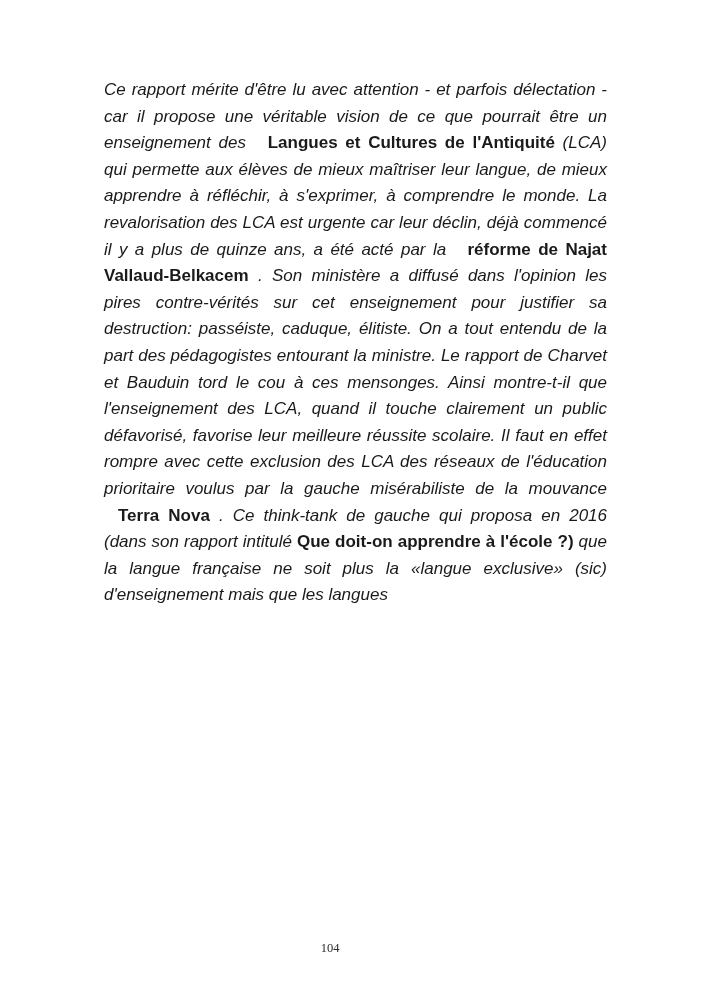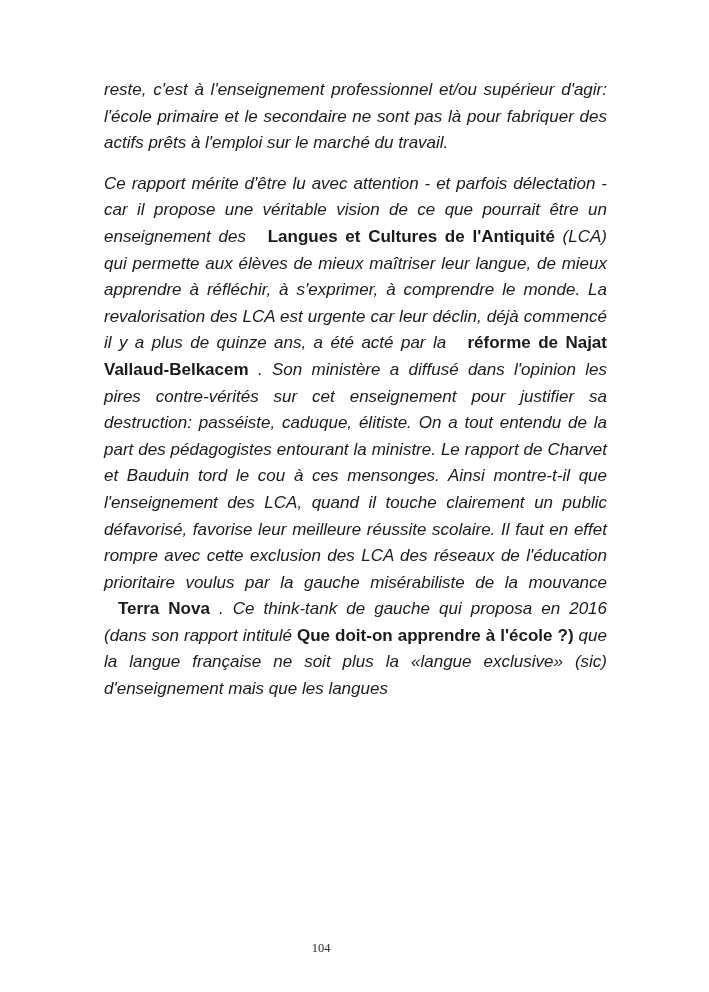--- a/index.html
+++ b/index.html
@@ -38,30 +38,29 @@
     font-weight: bold;
     padding-left: 14px;
   }
   .run-regular {
     font-style: normal;
     font-weight: bold;
   }
   .page-number {
     position: absolute;
     top: 941px;
-    left: 0;
+    left: 9px;
     width: 642px;
     text-align: center;
     font-family: "Liberation Serif", serif;
     font-style: normal;
     font-size: 12.5px;
     color: #2b2b2b;
   }
 </style>
 </head>
 <body>
 
 <div class="text-block" id="text-block">
-    <p class="para"><span class="run-italic">reste, c'est à l'enseignement professionnel et/ou supérieur d'agir: l'école primaire et le secondaire ne sont pas là pour fabriquer des actifs prêts à l'emploi sur le marché du travail.</span></p>
     <p class="para"><span class="run-italic">Ce rapport mérite d'être lu avec attention - et parfois délectation - car il propose une véritable vision de ce que pourrait être un enseignement des </span><span class="run-bold">Langues et Cultures de l'Antiquité</span><span class="run-italic"> (LCA) qui permette aux élèves de mieux maîtriser leur langue, de mieux apprendre à réfléchir, à s'exprimer, à comprendre le monde. La revalorisation des LCA est urgente car leur déclin, déjà commencé il y a plus de quinze ans, a été acté par la </span><span class="run-bold">réforme de Najat Vallaud-Belkacem</span><span class="run-italic"> . Son ministère a diffusé dans l'opinion les pires contre-vérités sur cet enseignement pour justifier sa destruction: passéiste, caduque, élitiste. On a tout entendu de la part des pédagogistes entourant la ministre. Le rapport de Charvet et Bauduin tord le cou à ces mensonges. Ainsi montre-t-il que l'enseignement des LCA, quand il touche clairement un public défavorisé, favorise leur meilleure réussite scolaire. Il faut en effet rompre avec cette exclusion des LCA des réseaux de l'éducation prioritaire voulus par la gauche misérabiliste de la mouvance </span><span class="run-bold">Terra Nova</span><span class="run-italic"> . Ce think-tank de gauche qui proposa en 2016 (dans son rapport intitulé </span><span class="run-regular">Que doit-on apprendre à l'école ?)</span><span class="run-italic"> que la langue française ne soit plus la «langue exclusive» (sic) d'enseignement mais que les langues</span></p>
   </div>
 
 <div class="page-number">104</div>
 
 </body></html>

